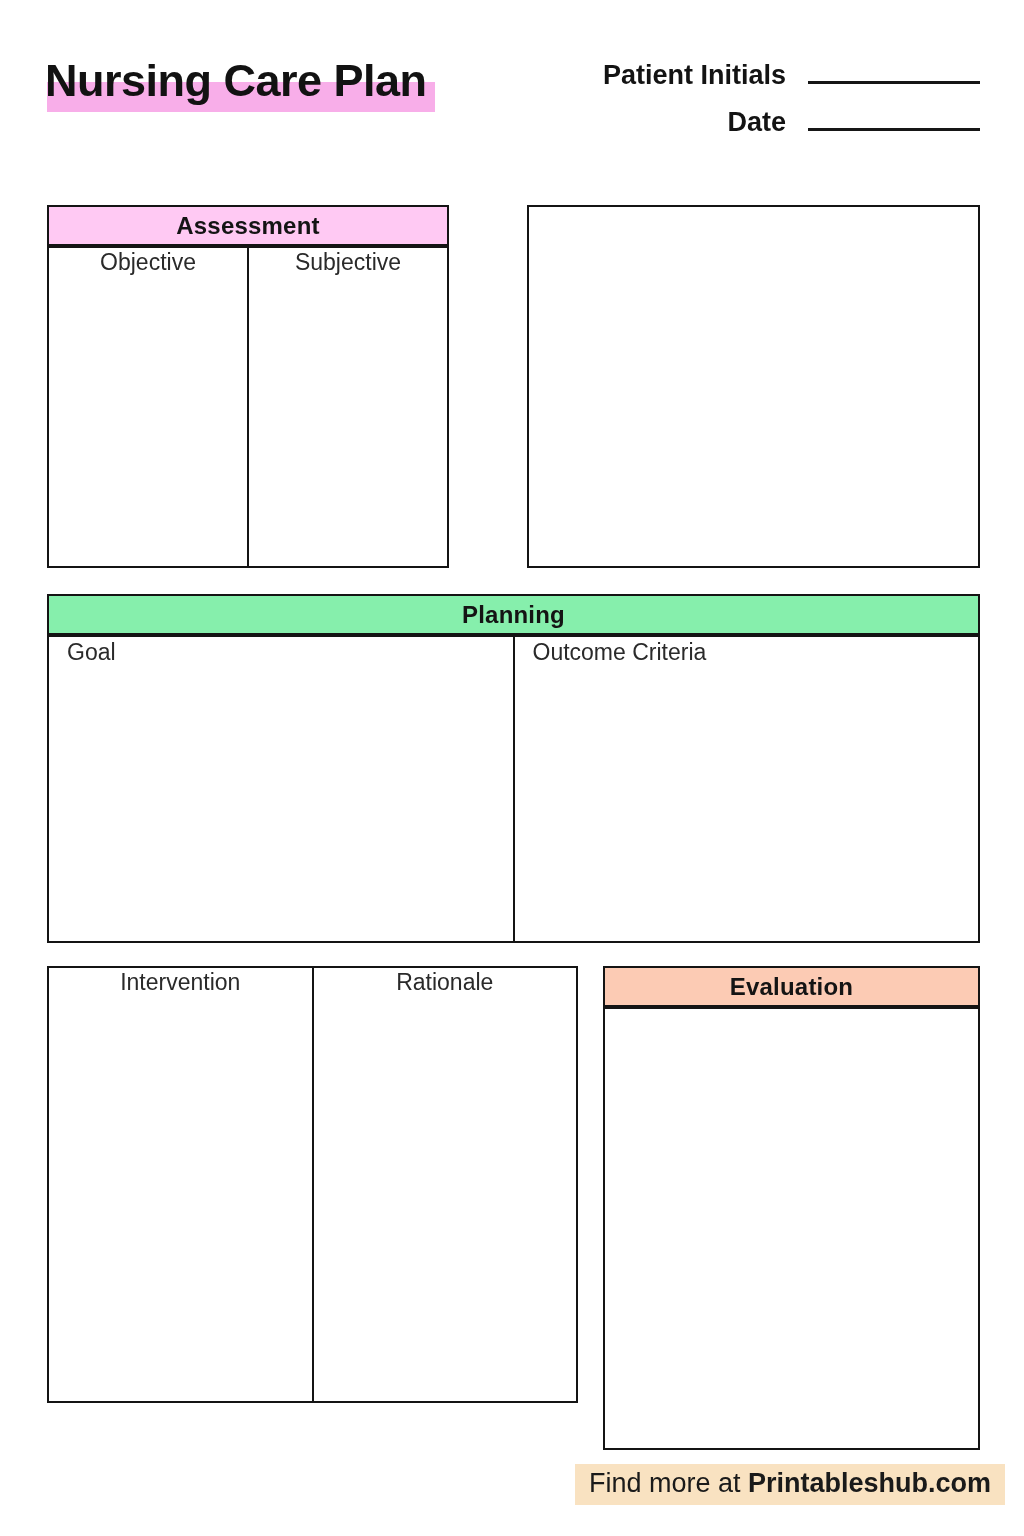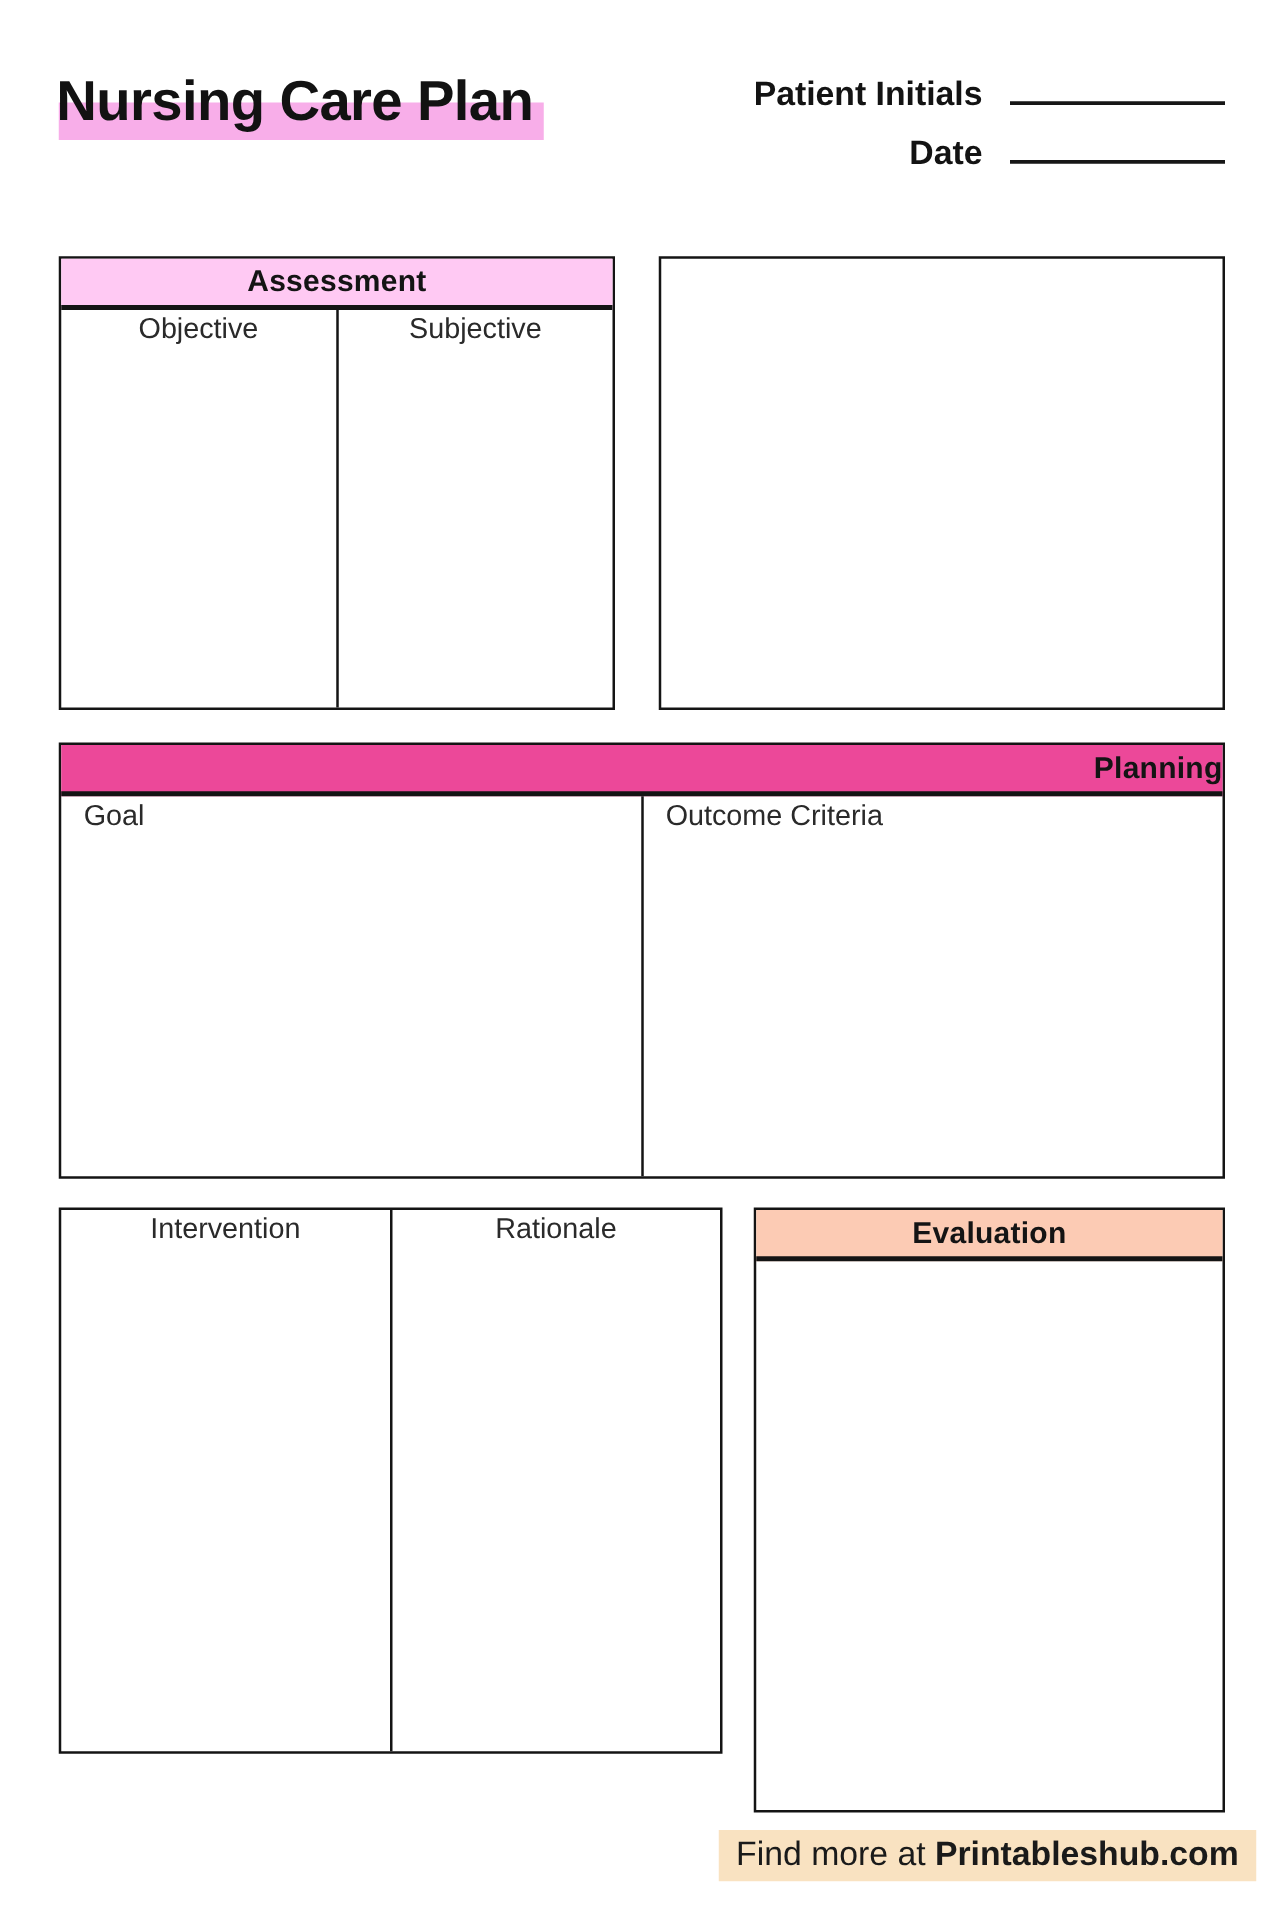--- a/index.html
+++ b/index.html
@@ -63,21 +63,21 @@
   .box-body { flex: 1; display: flex; }
   .col { flex: 1; position: relative; }
   .col.divided { border-right: 2px solid #141414; }
   .col-label {
     font-size: 23px; color: #2a2a2a;
     padding-top: 1px; text-align: center;
   }
   .col-label.left { text-align: left; padding-left: 18px; padding-top: 2px; }
 
   
-  #box-assessment      { left: 47px; top: 205px; width: 445px; height: 363px; }
+  #box-assessment      { left: 47px; top: 205px; width: 402px; height: 363px; }
   #box-diagnosis       { left: 527px; top: 205px; width: 453px; height: 363px; }
   #box-planning        { left: 47px; top: 594px; width: 933px; height: 349px; }
   #box-implementation  { left: 47px; top: 966px; width: 531px; height: 437px; }
   #box-evaluation      { left: 603px; top: 966px; width: 377px; height: 484px; }
 
   
   .footer {
     position: absolute; right: 19px; top: 1464px;
   }
   .footer-band {
@@ -122,21 +122,21 @@
   </div>
 </section>
 
 <section class="box" id="box-diagnosis">
   <div class="box-body">
     <div class="col"></div>
   </div>
 </section>
 
 <section class="box" id="box-planning">
-  <div class="box-header" style="background-color: #ec4899; justify-content: flex-end;">
+  <div class="box-header" style="background-color: #86efac;">
     <span>Planning</span>
   </div>
   <div class="box-body">
     <div class="col divided">
       <div class="col-label left">Goal</div>
     </div>
     <div class="col">
       <div class="col-label left">Outcome Criteria</div>
     </div>
   </div>

